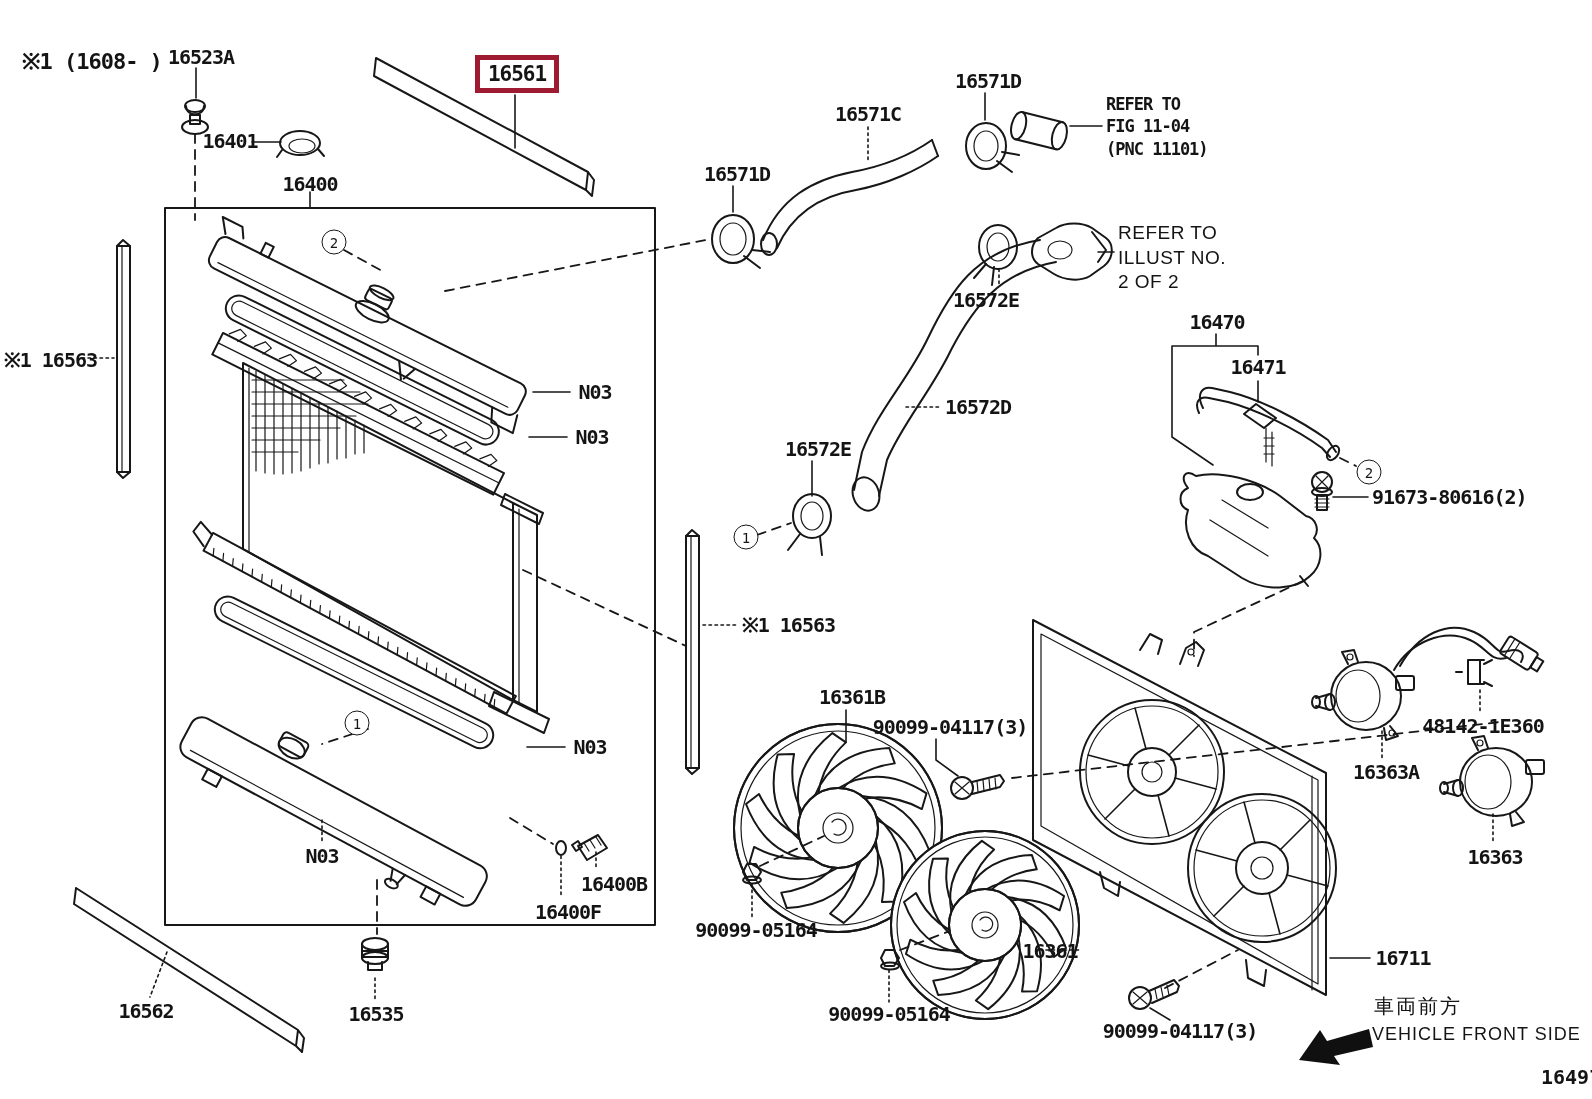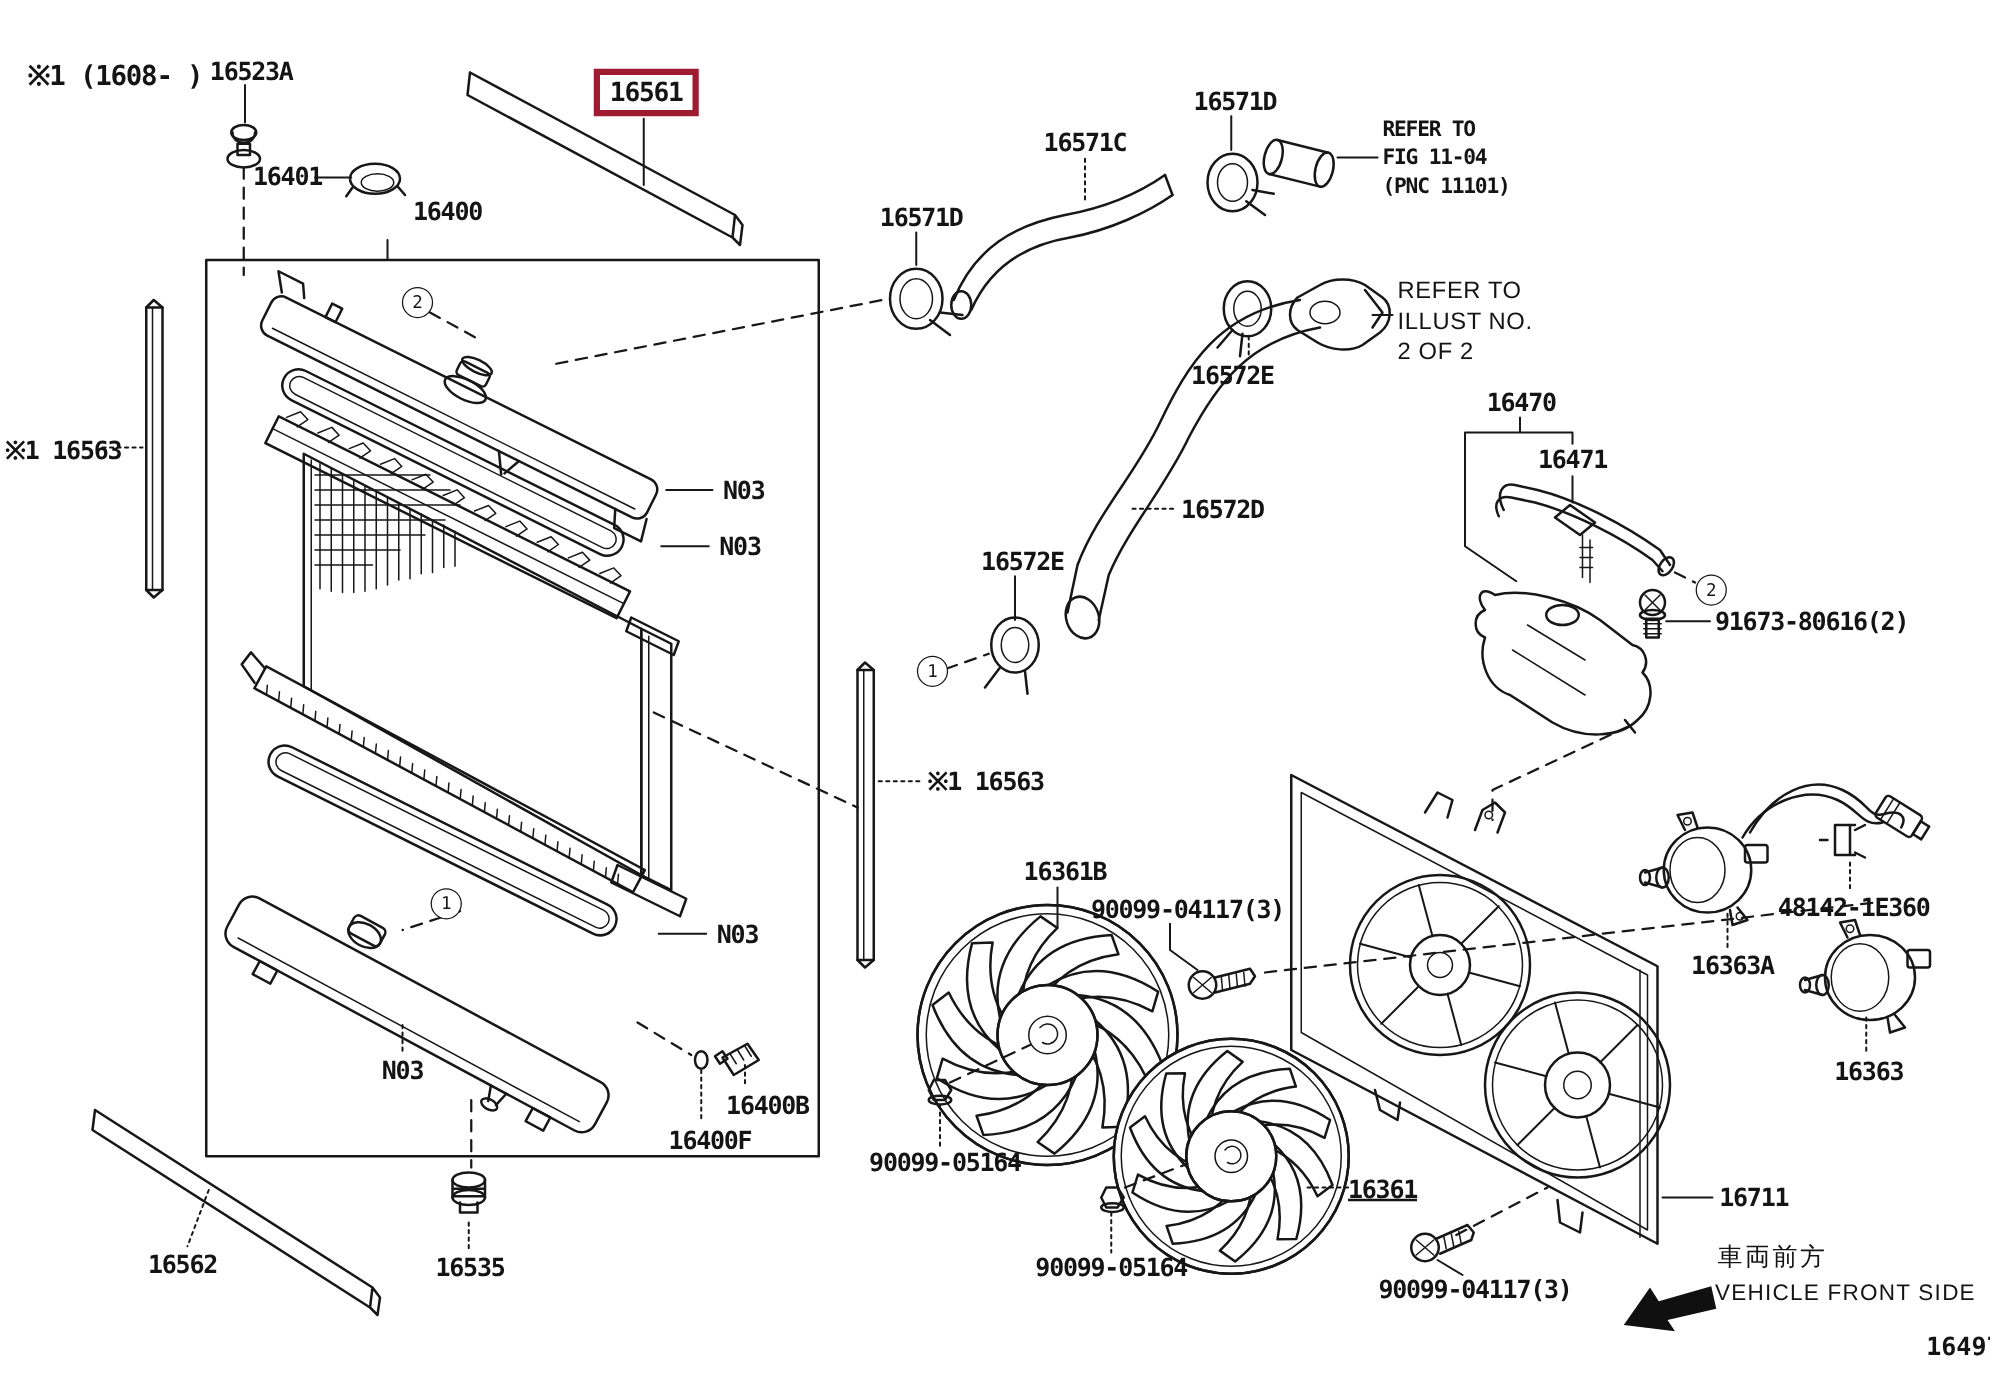--- a/index.html
+++ b/index.html
@@ -375,21 +375,21 @@
   </g>
 
   <polygon class="blk" points="1299,1060 1320,1030 1327,1041 1369,1029 1373,1047 1334,1056 1340,1065"></polygon>
 </svg>
 
 <div class="hl">16561</div>
 
 <div class="lbl note" style="left: 22px; top: 50px;">※1 (1608-      )</div>
     <div class="lbl ctr" style="left: 201px; top: 57px;">16523A</div>
     <div class="lbl ctr" style="left: 230px; top: 141px;">16401</div>
-    <div class="lbl ctr" style="left: 310px; top: 169px; margin-left: 48px;">16400</div>
+    <div class="lbl ctr" style="left: 310px; top: 184px;">16400</div>
     <div class="lbl ctr" style="left: 737px; top: 174px;">16571D</div>
     <div class="lbl ctr" style="left: 868px; top: 114px;">16571C</div>
     <div class="lbl ctr" style="left: 988px; top: 81px;">16571D</div>
     <div class="lbl ref" style="left: 1106px; top: 93px;">REFER TO
 FIG 11-04
 (PNC 11101)</div>
     <div class="lbl ref2" style="left: 1118px; top: 221px;">REFER TO
 ILLUST NO.
 2 OF 2</div>
     <div class="lbl ctr" style="left: 986px; top: 300px;">16572E</div>
@@ -399,21 +399,21 @@
     <div class="lbl ctr" style="left: 1258px; top: 367px;">16471</div>
     <div class="lbl" style="left: 1372px; top: 486px;">91673-80616(2)</div>
     <div class="lbl" style="left: 4px; top: 349px;">※1 16563</div>
     <div class="lbl" style="left: 742px; top: 614px;">※1 16563</div>
     <div class="lbl ctr" style="left: 852px; top: 697px;">16361B</div>
     <div class="lbl ctr" style="left: 950px; top: 727px;">90099-04117(3)</div>
     <div class="lbl ctr" style="left: 1483px; top: 726px;">48142-1E360</div>
     <div class="lbl ctr" style="left: 1386px; top: 772px;">16363A</div>
     <div class="lbl ctr" style="left: 1495px; top: 857px;">16363</div>
     <div class="lbl ctr" style="left: 756px; top: 930px;">90099-05164</div>
-    <div class="lbl ctr" style="left: 1106px; top: 951px; text-decoration: underline;">16361</div>
+    <div class="lbl ctr" style="left: 1050px; top: 951px;">16361</div>
     <div class="lbl ctr" style="left: 889px; top: 1014px;">90099-05164</div>
     <div class="lbl ctr" style="left: 1403px; top: 958px;">16711</div>
     <div class="lbl ctr" style="left: 1180px; top: 1031px;">90099-04117(3)</div>
     <div class="lbl ctr" style="left: 376px; top: 1014px;">16535</div>
     <div class="lbl ctr" style="left: 146px; top: 1011px;">16562</div>
     <div class="lbl ctr" style="left: 614px; top: 884px;">16400B</div>
     <div class="lbl ctr" style="left: 568px; top: 912px;">16400F</div>
     <div class="lbl ctr" style="left: 595px; top: 392px;">N03</div>
     <div class="lbl ctr" style="left: 592px; top: 437px;">N03</div>
     <div class="lbl ctr" style="left: 590px; top: 747px;">N03</div>

